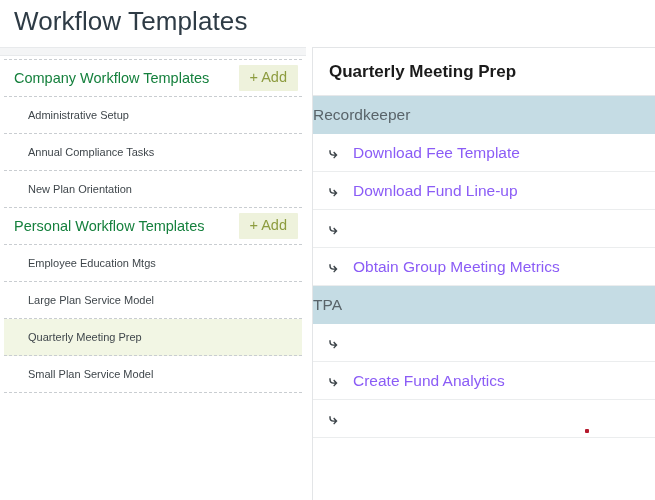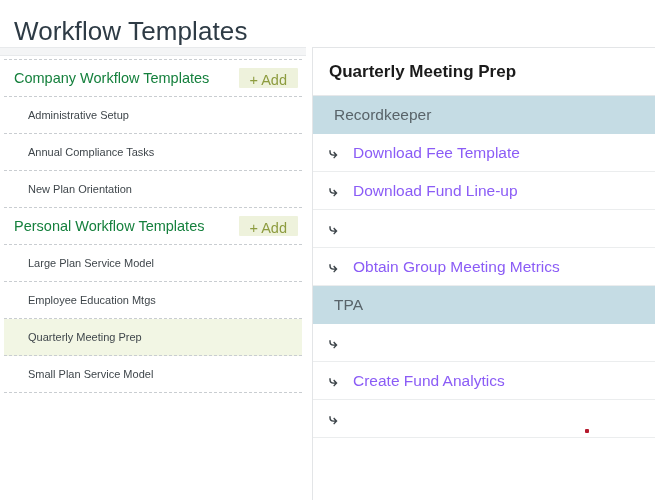--- a/index.html
+++ b/index.html
@@ -19,21 +19,21 @@
     position: relative;
     width: 655px;
     height: 500px;
     background: #ffffff;
   }
 
   
   .page-title {
     position: absolute;
     left: 14px;
-    top: 14px;
+    top: 4px;
     font-size: 26px;
     line-height: 34px;
     color: #2e3b45;
     font-weight: 400;
     letter-spacing: 0.1px;
     white-space: nowrap;
   }
 
   
   .left-col {
@@ -90,21 +90,21 @@
   .group-label {
     font-size: 14.5px;
     color: #15803d;
     white-space: nowrap;
   }
 
   .add-btn {
     background: #eef2dc;
     color: #8d9c3f;
     font-size: 14.5px;
-    padding: 5px 11px 0 11px;
+    padding: 5px 11px 6px 11px;
     white-space: nowrap;
     border: none;
     border-radius: 1px;
     font-family: "Liberation Sans", sans-serif;
     cursor: pointer;
     line-height: 1;
   }
 
   .item-label {
     font-size: 11px;
@@ -137,21 +137,21 @@
     font-size: 17px;
     font-weight: bold;
     color: #1b1b1b;
     white-space: nowrap;
   }
 
   .section-head {
     height: 38px;
     display: flex;
     align-items: center;
-    padding-left: 21px;
+    padding-left: 0;
     background: #c5dce4;
     color: #59646a;
     font-size: 15.5px;
     white-space: nowrap;
   }
 
   .task-row {
     height: 38px;
     display: flex;
     align-items: center;
@@ -211,24 +211,24 @@
           <span class="item-label">Annual Compliance Tasks</span>
         </div>
         <div class="tmpl-row item">
           <span class="item-label">New Plan Orientation</span>
         </div>
         <div class="tmpl-row group">
           <span class="group-label">Personal Workflow Templates</span>
           <button class="add-btn">+ Add</button>
         </div>
         <div class="tmpl-row item">
+          <span class="item-label">Employee Education Mtgs</span>
+        </div>
+        <div class="tmpl-row item">
           <span class="item-label">Large Plan Service Model</span>
-        </div>
-        <div class="tmpl-row item">
-          <span class="item-label">Employee Education Mtgs</span>
         </div>
         <div class="tmpl-row item selected">
           <span class="item-label">Quarterly Meeting Prep</span>
         </div>
         <div class="tmpl-row item">
           <span class="item-label">Small Plan Service Model</span>
         </div>
       </div>
   </div>
 

